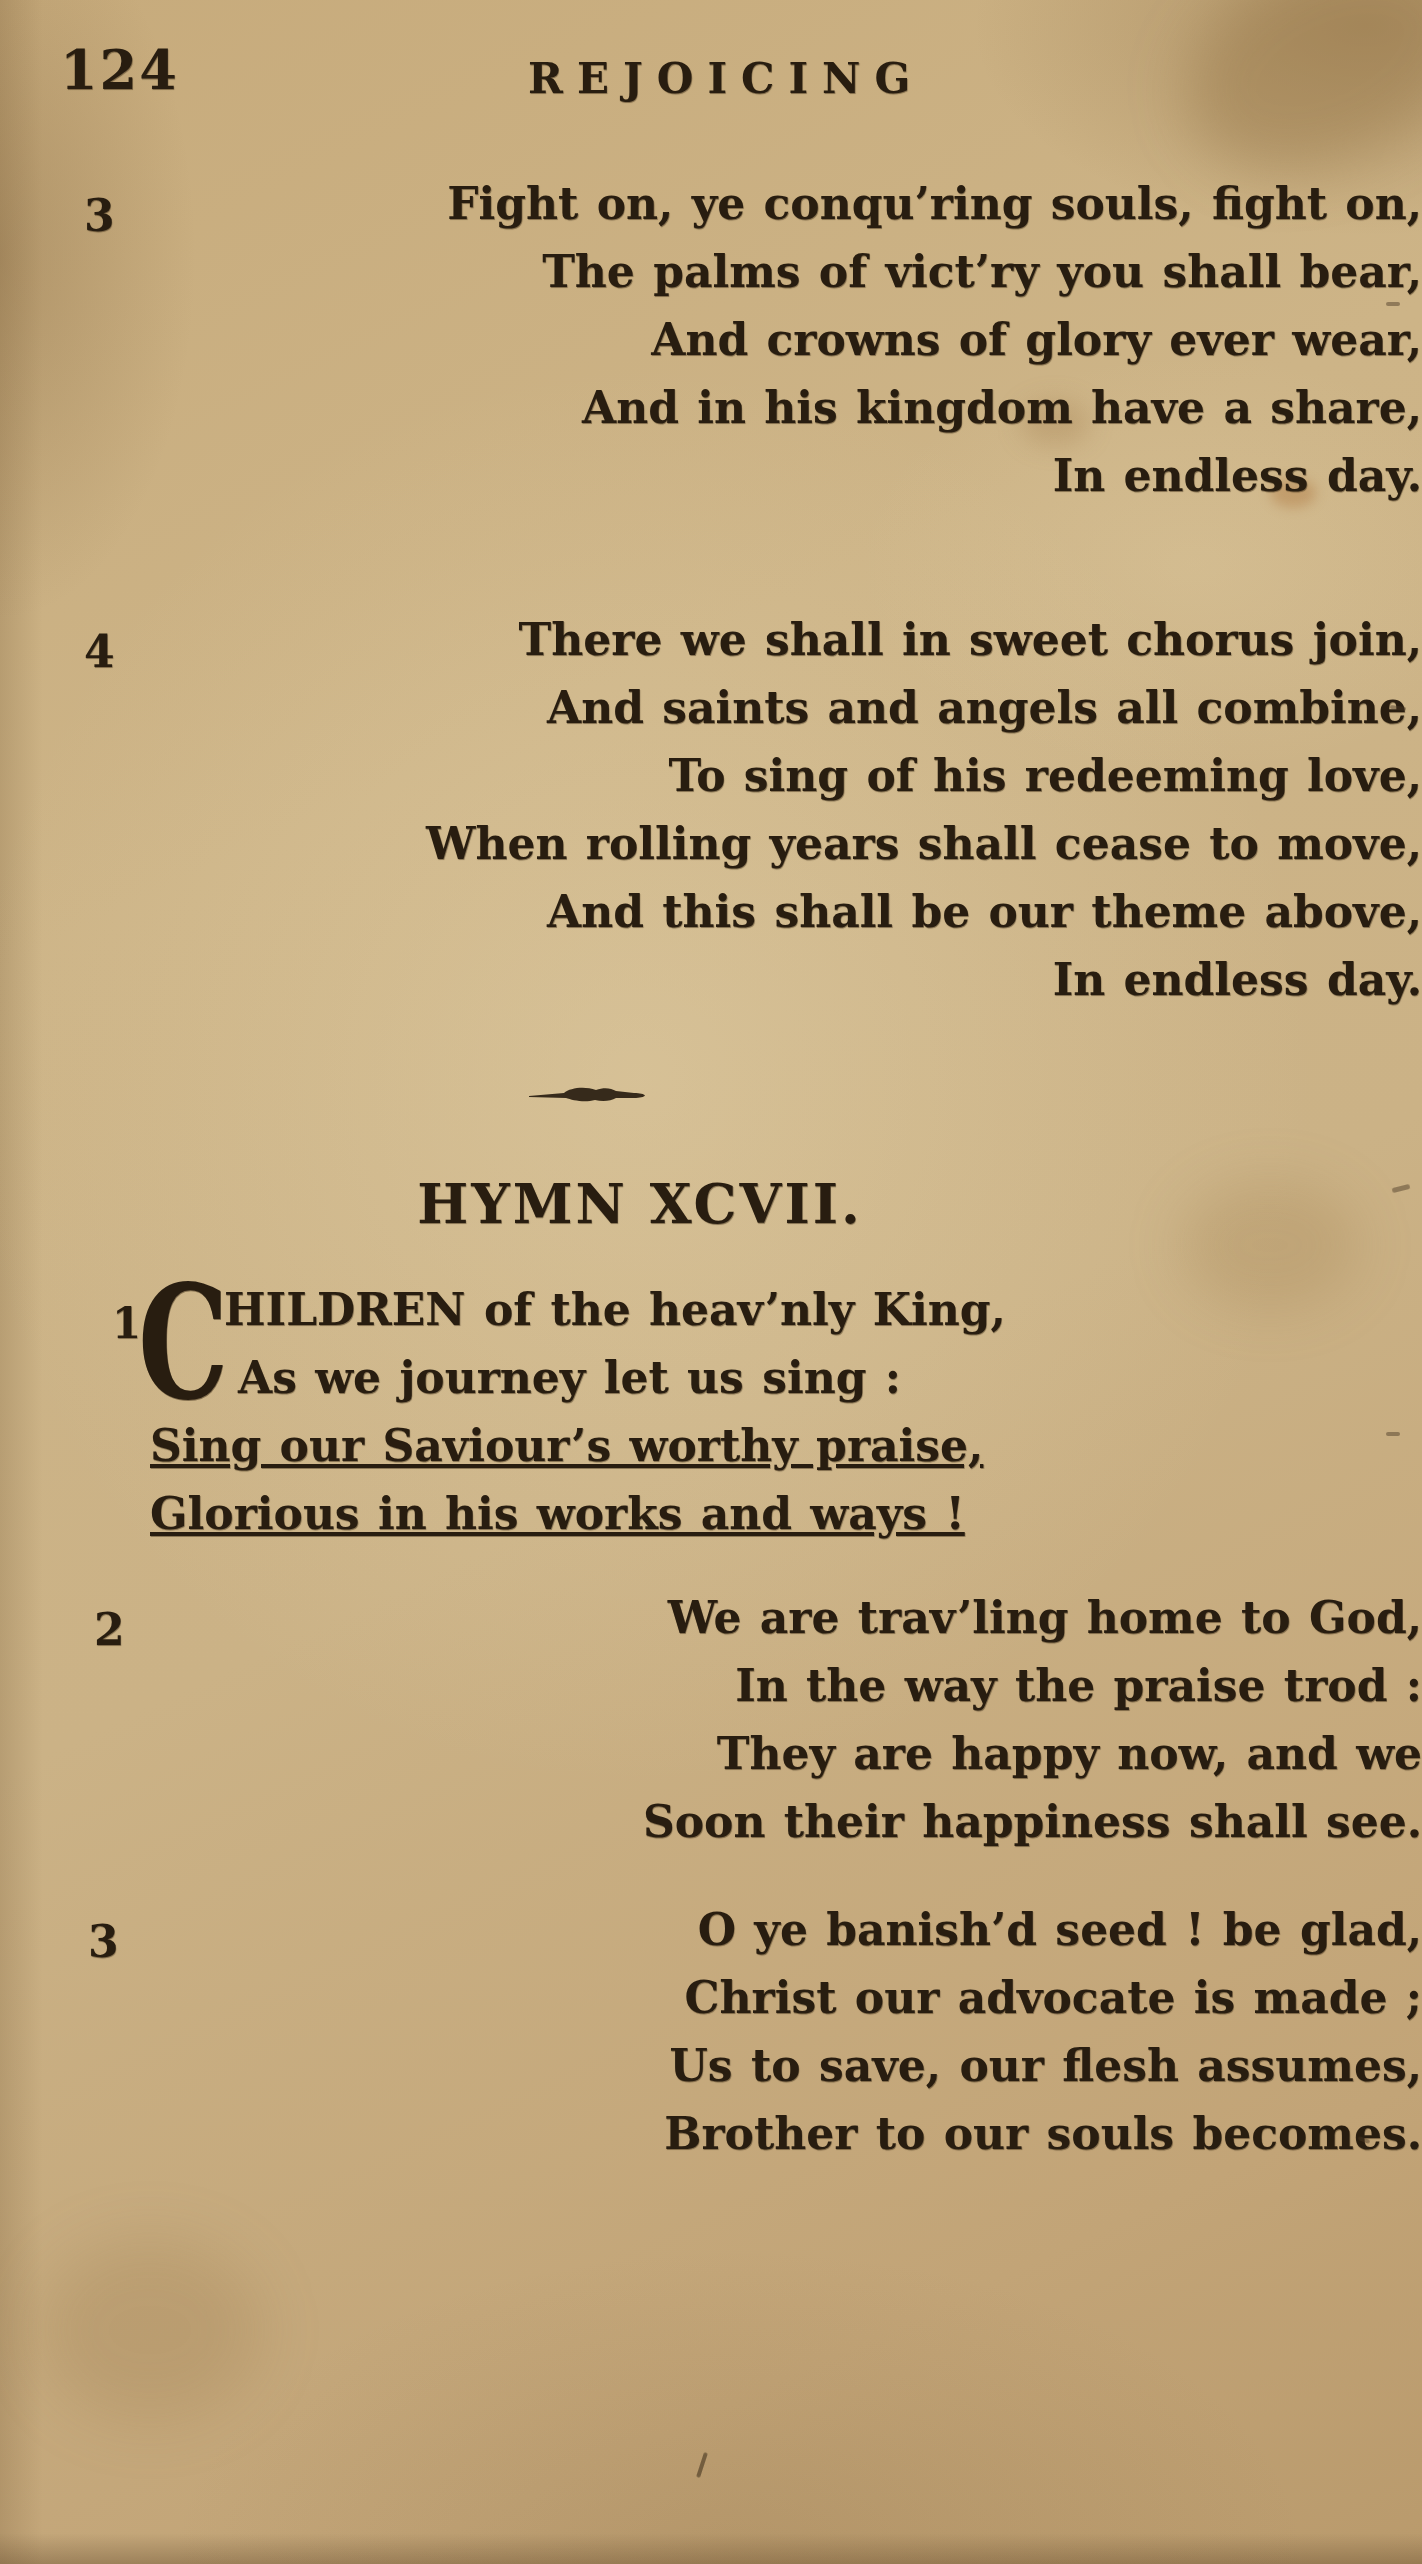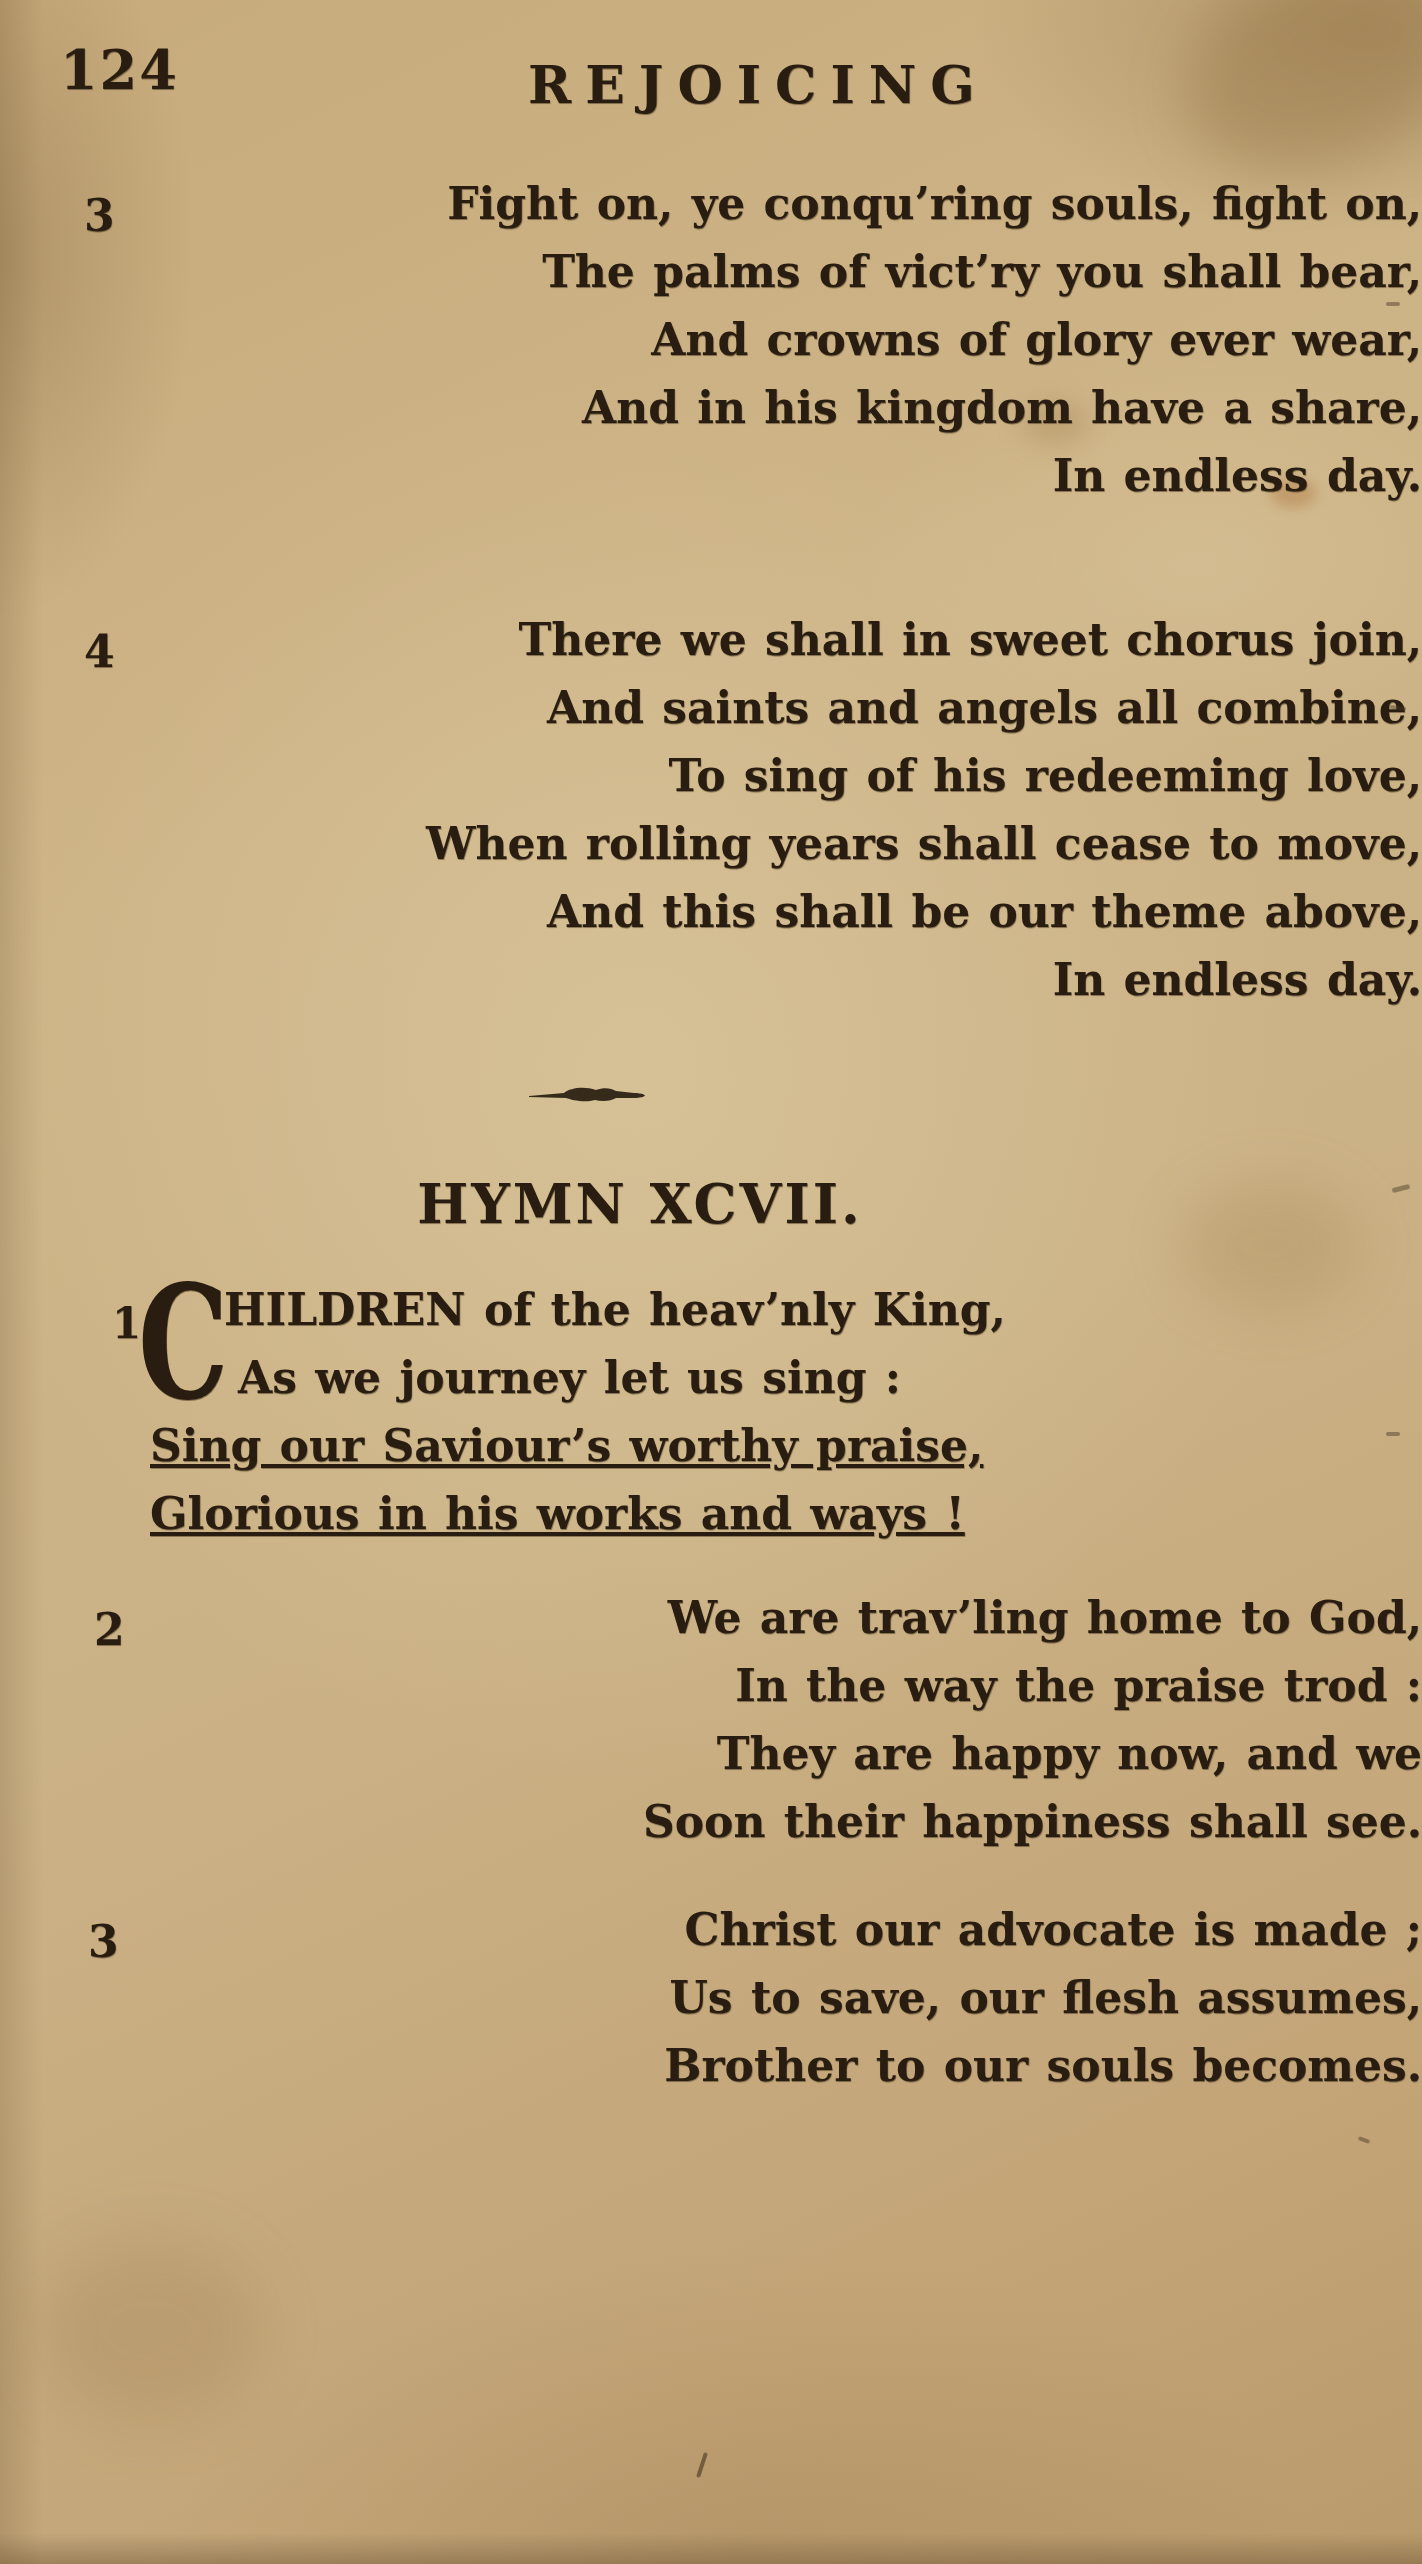--- a/index.html
+++ b/index.html
@@ -11,21 +11,21 @@
       radial-gradient(ellipse 280px 520px at 0% 10%, rgba(112,82,46,0.28), transparent 70%),
       radial-gradient(ellipse 480px 300px at 84% 22%, rgba(234,218,178,0.22), transparent 70%),
       radial-gradient(ellipse 900px 950px at 45% 42%, rgba(238,224,186,0.30), transparent 75%),
       radial-gradient(ellipse 760px 420px at 52% 100%, rgba(126,96,56,0.18), transparent 75%),
       linear-gradient(0deg, rgba(100,75,45,0.40), transparent 1.2%),
       linear-gradient(90deg, rgba(110,82,46,0.22), transparent 3%),
       linear-gradient(155deg,#c7ab7c 0%,#cdb487 30%,#cbb286 55%,#c2a477 85%,#b99a6c 100%);
   }
   .ink{color:#281d10;text-shadow:0.6px 0.9px 0.7px rgba(60,43,22,0.5);}
   .pagenum{position:absolute;left:60px;top:38px;font-size:54px;font-weight:bold;letter-spacing:2px;text-align:right;}
-  .runhead{position:absolute;left:528px;top:54px;font-size:52px;font-weight:bold;letter-spacing:14px;}
+  .runhead{position:absolute;left:528px;top:54px;font-size:42px;font-weight:bold;letter-spacing:14px;}
   .verse{position:absolute;left:0;width:1422px;font-size:44px;line-height:68px;font-weight:bold;word-spacing:3px;}
   .vnum{position:absolute;top:12px;font-size:44px;font-weight:bold;}
   .vlines{margin-left:126px;text-align:right;}
   .refrain{margin-left:118px;}
   .hv1-num{position:absolute;left:112px;top:14px;font-size:42px;}
   .dropcap{
     position:absolute;left:138px;top:-12px;font-size:158px;line-height:158px;
     font-weight:bold;transform:scaleX(0.72);transform-origin:left top;
   }
   .hv1-l1{margin-left:224px;}
@@ -100,20 +100,21 @@
     <div>We are trav’ling home to God,</div>
     <div>In the way the praise trod :</div>
     <div>They are happy now, and we</div>
     <div>Soon their happiness shall see.</div>
   </div>
 </div>
 
 <div class="verse ink" style="top:1896px;">
   <span class="vnum" style="left:88px;">3</span>
   <div class="vlines">
+    <div>O ye banish’d seed ! be glad,</div>
     <div>Christ our advocate is made ;</div>
     <div>Us to save, our flesh assumes,</div>
     <div>Brother to our souls becomes.</div>
   </div>
 </div>
 
 <div class="tickmark"></div>
 <div class="speck" style="left:1386px;top:302px;width:14px;height:4px;"></div>
 <div class="speck" style="left:1390px;top:706px;width:16px;height:4px;transform:rotate(8deg);"></div>
 <div class="speck" style="left:1392px;top:1186px;width:18px;height:5px;transform:rotate(-14deg);"></div>

